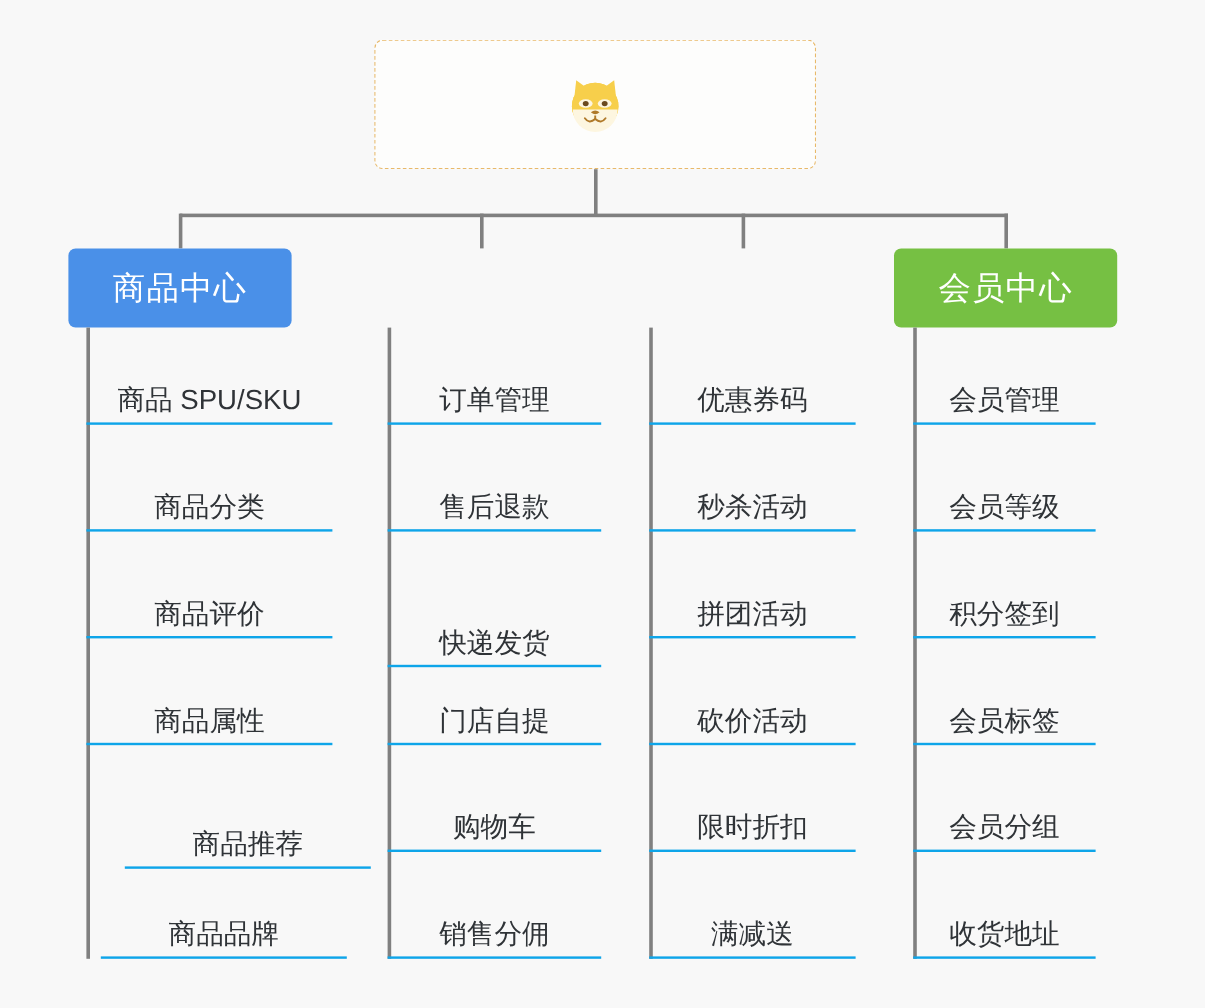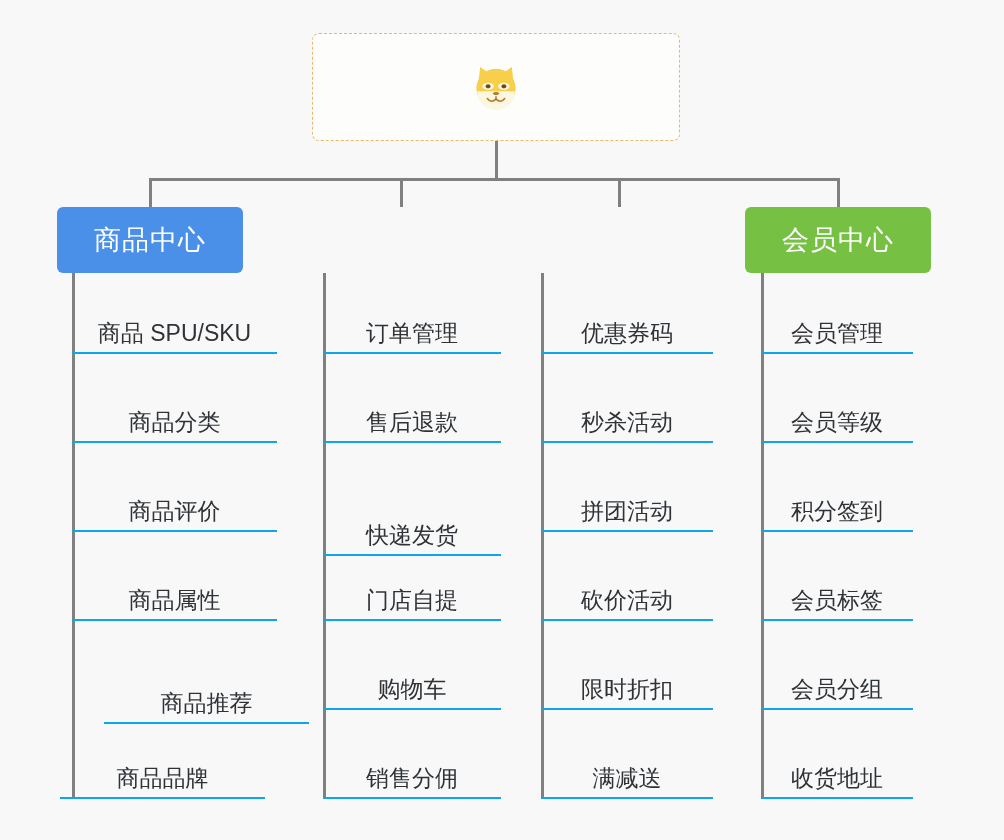--- a/index.html
+++ b/index.html
@@ -156,21 +156,21 @@
       </div>
       <div class="leaf" style="left: 72px; top: 488px; width: 205px;">
         <span>商品评价</span>
       </div>
       <div class="leaf" style="left: 72px; top: 577px; width: 205px;">
         <span>商品属性</span>
       </div>
       <div class="leaf" style="left: 72px; top: 680px; width: 205px; margin-left: 32px;">
         <span>商品推荐</span>
       </div>
-      <div class="leaf" style="left: 60px; top: 755px; width: 205px;">
+      <div class="leaf" style="left: 84px; top: 755px; width: 205px;">
         <span>商品品牌</span>
       </div>
       <div class="leaf" style="left: 323px; top: 310px; width: 178px;">
         <span>订单管理</span>
       </div>
       <div class="leaf" style="left: 323px; top: 399px; width: 178px;">
         <span>售后退款</span>
       </div>
       <div class="leaf" style="left: 323px; top: 512px; width: 178px;">
         <span>快递发货</span>

